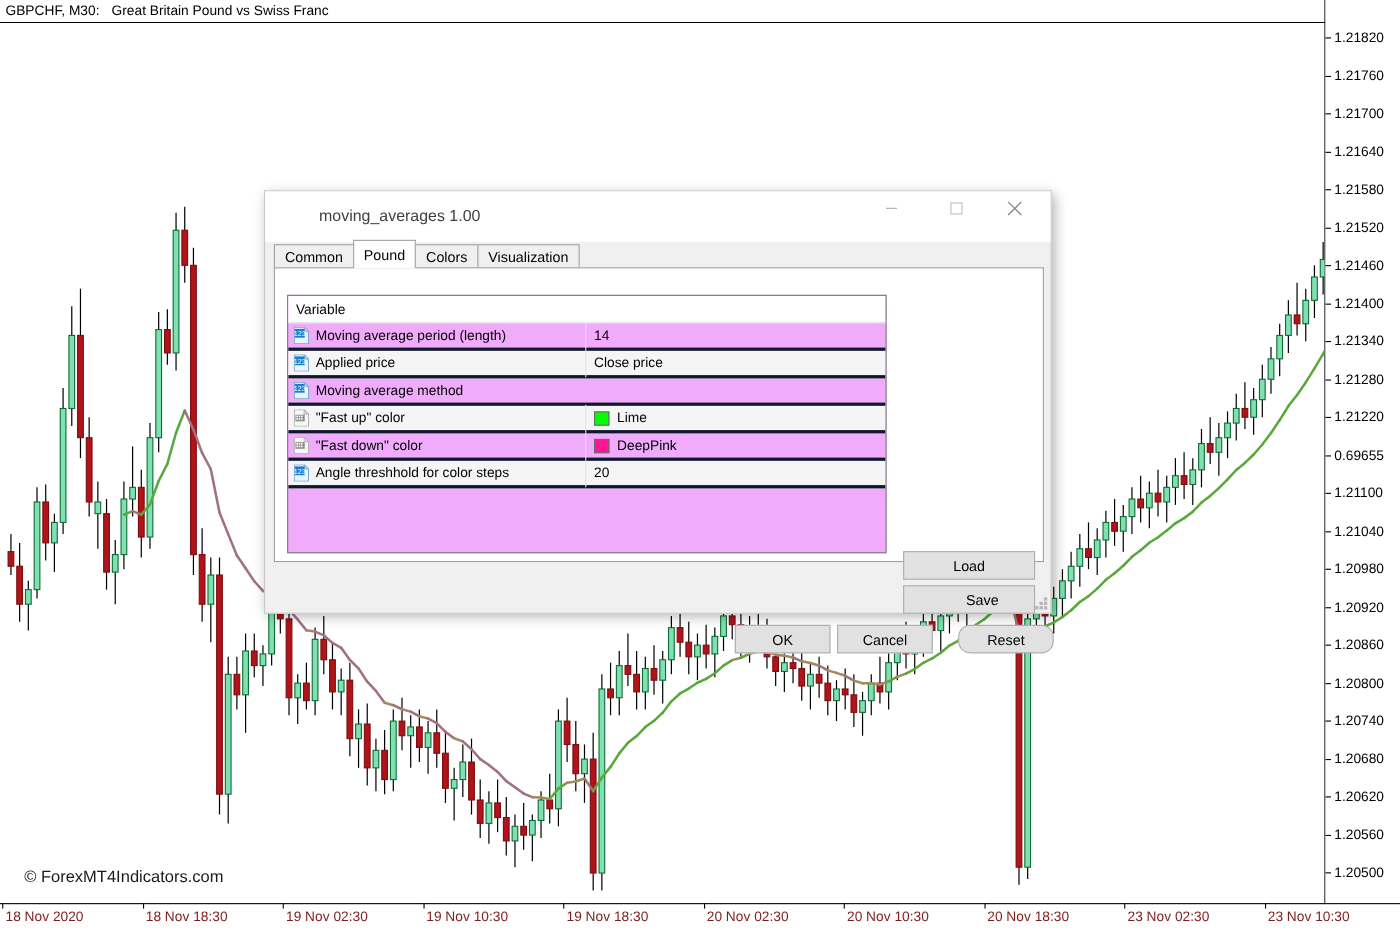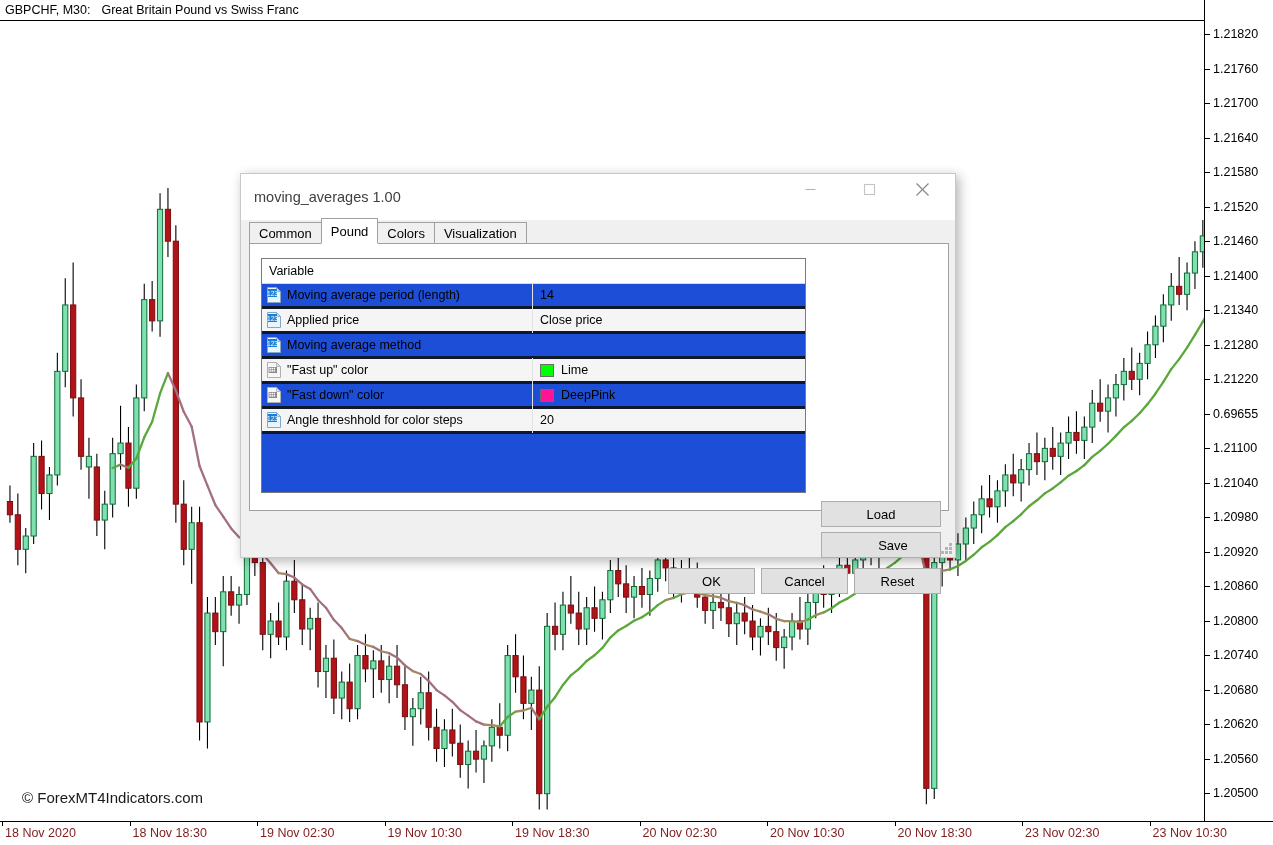--- a/index.html
+++ b/index.html
@@ -87,21 +87,21 @@
   #dialog {
     position: absolute; left: 240px; top: 173px;
     width: 716px; height: 385px;
     background: #f0f0f0;
     border: 1px solid #c8c8c8;
     box-shadow: 3px 3px 11px rgba(0,0,0,0.30);
   }
   #dlg-titlebar {
     position: relative;
     height: 46px; background: #ffffff;
-    display: flex; align-items: center;
+    display: flex; align-items: center; padding-left: 36px;
   }
   #dlg-title {
     font-size: 14.5px; color: #404040;
     padding-left: 13px; white-space: nowrap;
   }
   .wbtn {
     position: absolute; top: 0;
     width: 46px; height: 31px;
     display: flex; align-items: center; justify-content: center;
   }
@@ -141,23 +141,23 @@
 
   #tabpanel {
     position: absolute; left: 8px; top: 23px;
     width: 700px; height: 268px;
     background: #ffffff;
     border: 1px solid #a0a0a0;
   }
 
   
   #param-grid {
-    position: absolute; left: 11px; top: 14px;
+    position: absolute; left: 11px; top: 24px;
     width: 545px; height: 235px;
-    background: #1d4ed8;
+    background: #f0abfc;
     border: 1px solid #7a7a7a;
     overflow: hidden;
   }
   .grid-header {
     display: flex; height: 25px;
     border-bottom: 1px solid #d7d7d7;
     background: #ffffff;
   }
   .grid-header .c1 { width: 270px; padding-left: 7px; }
   .grid-header .c2 { flex: 1; padding-left: 7px; }
@@ -204,21 +204,21 @@
   
   .footbtn {
     position: absolute; top: 348px;
     width: 87px; height: 26px;
     background: #e1e1e1; border: 1px solid #adadad;
     font-size: 13px; color: #000;
     display: flex; align-items: center; justify-content: center;
   }
   #btn-ok { left: 427px; }
   #btn-cancel { left: 520px; }
-  #btn-reset { left: 613px; }
+  #btn-reset { left: 630px; border-radius: 11px; }
 
   #resize-grip { position: absolute; right: 3px; bottom: 3px; }
 </style>
 </head>
 <body>
 
 <div id="root">
 
   <div id="chart-title-bar">
     <span class="sym">GBPCHF, M30:</span>

